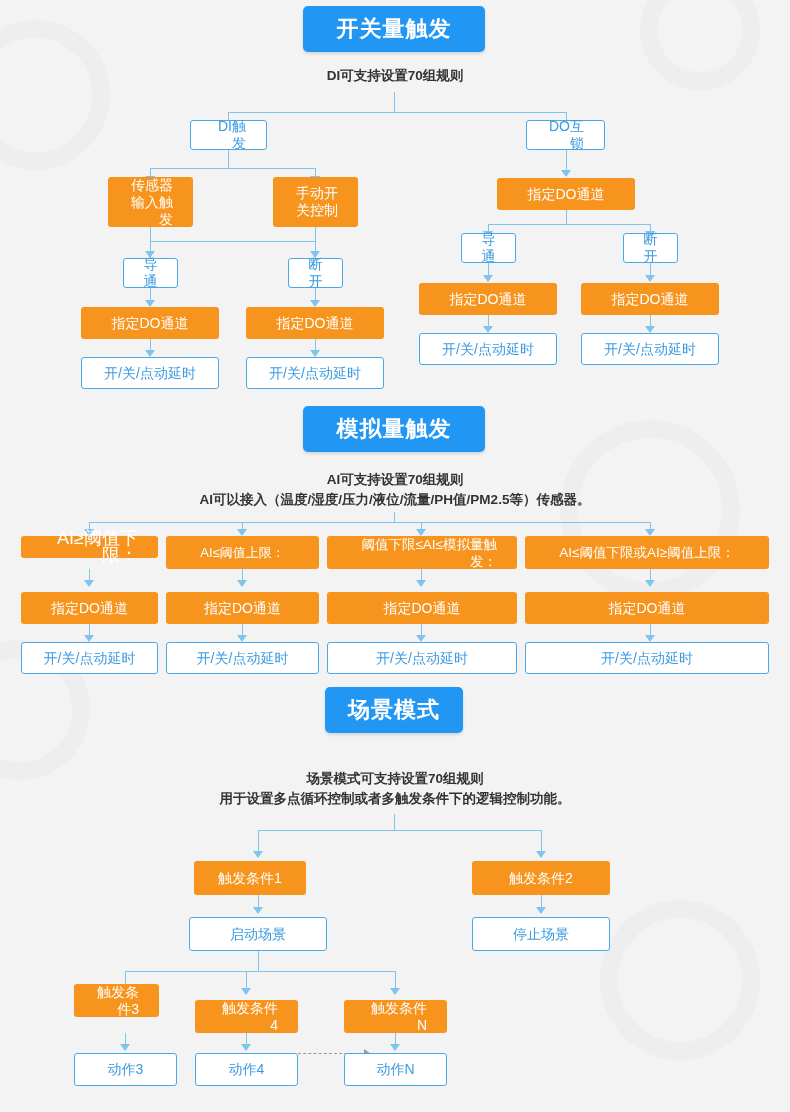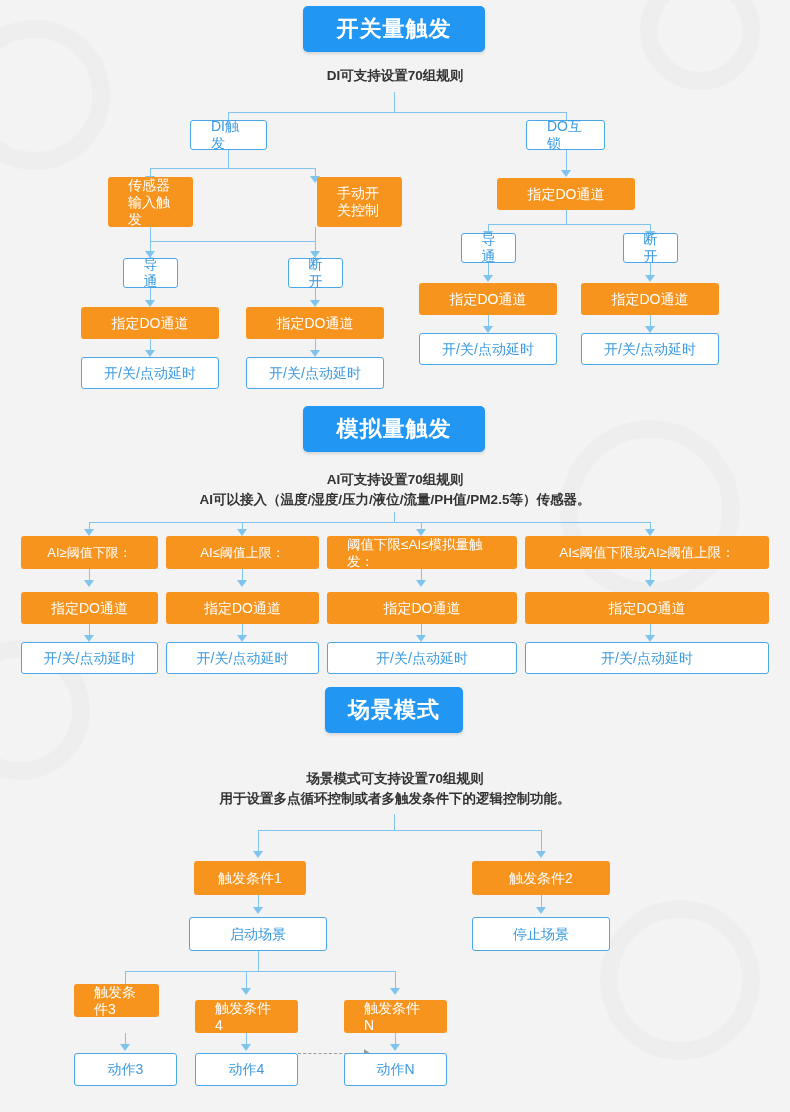--- a/index.html
+++ b/index.html
@@ -40,21 +40,21 @@
     font-size:13.5px;
     font-weight:bold;
     color:#333;
     line-height:20px;
     width:100%;
   }
 
   .box {
     position:absolute;
     display:flex; align-items:center; justify-content:center;
-    text-align:left;
+    text-align:right;
     font-size:14px;
     line-height:17px;
     border-radius:3px;
     padding:2px 20px;
   }
   .orange { background:#f7941e; color:#fff; }
   .blue-outline { background:#ffffff; border:1px solid #4aa8e8; color:#3b9ae0; }
   .blue-outline2 { background:#ffffff; border:1px solid #4aa8e8; color:#3b9ae0; }
 
   .line { position:absolute; background:#7fc4ec; }
@@ -96,21 +96,21 @@
   <div class="box blue-outline" style="left:526px; top:120px; width:79px; height:30px;">DO互锁</div>
 
   <div class="line v" style="left:228px; top:150px; height:18px;"></div>
   <div class="line h" style="left:150px; top:168px; width:165px;"></div>
   <div class="line v" style="left:150px; top:168px; height:9px;"></div>
   <div class="line v" style="left:315px; top:168px; height:9px;"></div>
   <div class="arrow" style="left:145px; top:176px;"></div>
   <div class="arrow" style="left:310px; top:176px;"></div>
 
   <div class="box orange" style="left:108px; top:177px; width:85px; height:50px;">传感器输入触发</div>
-  <div class="box orange" style="left:273px; top:177px; width:85px; height:50px;margin-left:44px;">手动开关控制</div>
+  <div class="box orange" style="left:273px; top:177px; width:85px; height:50px;">手动开关控制</div>
 
   <div class="line v" style="left:150px; top:227px; height:14px;"></div>
   <div class="line v" style="left:315px; top:227px; height:14px;"></div>
   <div class="line h" style="left:150px; top:241px; width:165px;"></div>
   <div class="line v" style="left:150px; top:241px; height:17px;"></div>
   <div class="line v" style="left:315px; top:241px; height:17px;"></div>
   <div class="arrow" style="left:145px; top:251px;"></div>
   <div class="arrow" style="left:310px; top:251px;"></div>
 
   <div class="box blue-outline" style="left:123px; top:258px; width:55px; height:30px;">导通</div>
@@ -171,21 +171,21 @@
   <div class="line h" style="left:89px; top:522px; width:561px;"></div>
   <div class="line v" style="left:89px; top:522px; height:9px;"></div>
   <div class="line v" style="left:242px; top:522px; height:9px;"></div>
   <div class="line v" style="left:421px; top:522px; height:9px;"></div>
   <div class="line v" style="left:650px; top:522px; height:9px;"></div>
   <div class="arrow" style="left:84px; top:529px;"></div>
   <div class="arrow" style="left:237px; top:529px;"></div>
   <div class="arrow" style="left:416px; top:529px;"></div>
   <div class="arrow" style="left:645px; top:529px;"></div>
 
-  <div class="box orange" style="left:21px; top:536px; width:137px; height:33px; font-size:13px;">AI≥阈值下限：</div>
+  <div class="box orange" style="left:21px; top:536px; width:137px; height:22px; font-size:18px;">AI≥阈值下限：</div>
   <div class="line v" style="left:89px; top:569px; height:15px;"></div>
   <div class="arrow" style="left:84px; top:580px;"></div>
   <div class="box orange" style="left:21px; top:592px; width:137px; height:32px;">指定DO通道</div>
   <div class="line v" style="left:89px; top:624px; height:15px;"></div>
   <div class="arrow" style="left:84px; top:635px;"></div>
   <div class="box blue-outline2" style="left:21px; top:642px; width:137px; height:32px;">开/关/点动延时</div>
 
   <div class="box orange" style="left:166px; top:536px; width:153px; height:33px; font-size:13px;">AI≤阈值上限：</div>
   <div class="line v" style="left:242px; top:569px; height:15px;"></div>
   <div class="arrow" style="left:237px; top:580px;"></div>

